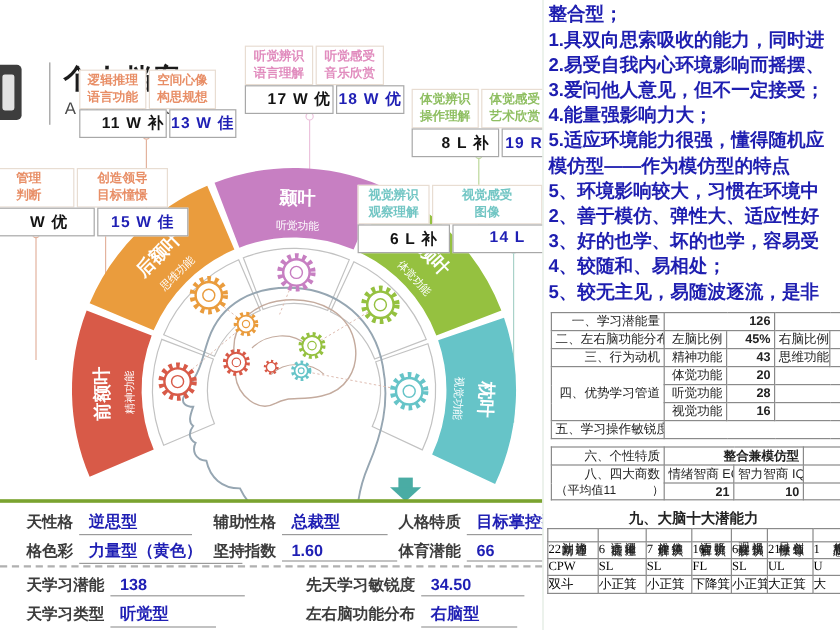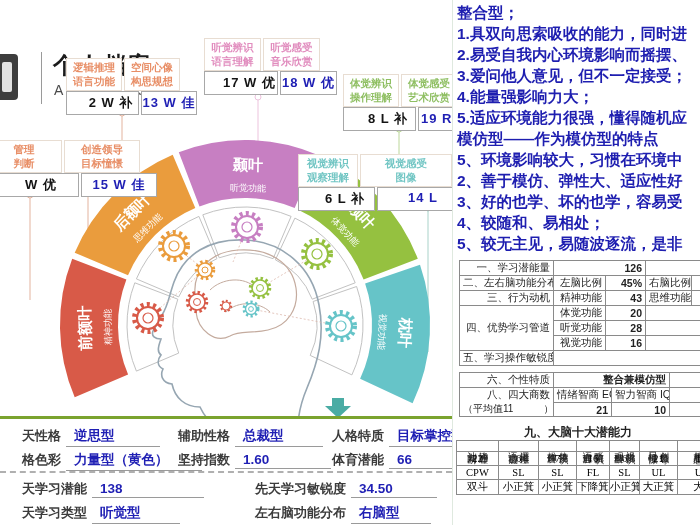--- a/index.html
+++ b/index.html
@@ -48,21 +48,21 @@
   table.ta td{border:1px solid #8a8a8a;font-size:10.5px;color:#222;padding:0 3px;height:13px;
               white-space:nowrap;overflow:hidden;text-align:right;}
   td.bl{color:#1f1fb4;font-weight:bold;}
   td.ctr,.ctr{text-align:center;}
   td.bv{font-weight:bold;color:#111;}
   .lab2{font-size:10px;}
 
   .tb-title{position:absolute;left:3px;top:424px;width:244px;text-align:center;
             font-size:12px;font-weight:bold;color:#222;}
   table.tb{position:absolute;border-collapse:collapse;table-layout:fixed;background:#fff;}
-  table.tb th,table.tb td{border:1px solid #8a8a8a;text-align:center;font-weight:normal;padding:0;}
+  table.tb th,table.tb td{border:1px solid #8a8a8a;font-weight:normal;padding:0;}
   table.tb td{font-family:"Liberation Serif",serif;font-size:10.5px;height:13px;white-space:nowrap;overflow:hidden;}
   .vh{display:flex;justify-content:center;gap:1px;padding:3px 0;}
   .vh span{writing-mode:vertical-rl;font-size:9.5px;line-height:1.1;letter-spacing:1px;color:#222;}
 </style>
 </head>
 <body>
 
 <div id="canvas">
 
   <svg class="abs" style="left:0;top:0;z-index:1" width="460" height="418" viewBox="0 0 460 418">
@@ -205,21 +205,21 @@
       <div class="lcell" style="width:50px">
         <div>逻辑推理</div>
         <div>语言功能</div>
       </div>
       <div class="lcell" style="width:50px">
         <div>空间心像</div>
         <div>构思规想</div>
       </div>
     </div>
     <div class="crow">
-      <div class="vcell vk" style="width:54px">2 W 补</div>
+      <div class="vcell vk" style="width:54px">11 W 补</div>
       <div class="vcell vb" style="width:54px">13 W 佳</div>
     </div>
   </div>
 
   <div class="cg c-aud" style="left:204px;top:38px">
     <div class="crow">
       <div class="lcell" style="width:51px">
         <div>听觉辨识</div>
         <div>语言理解</div>
       </div>

